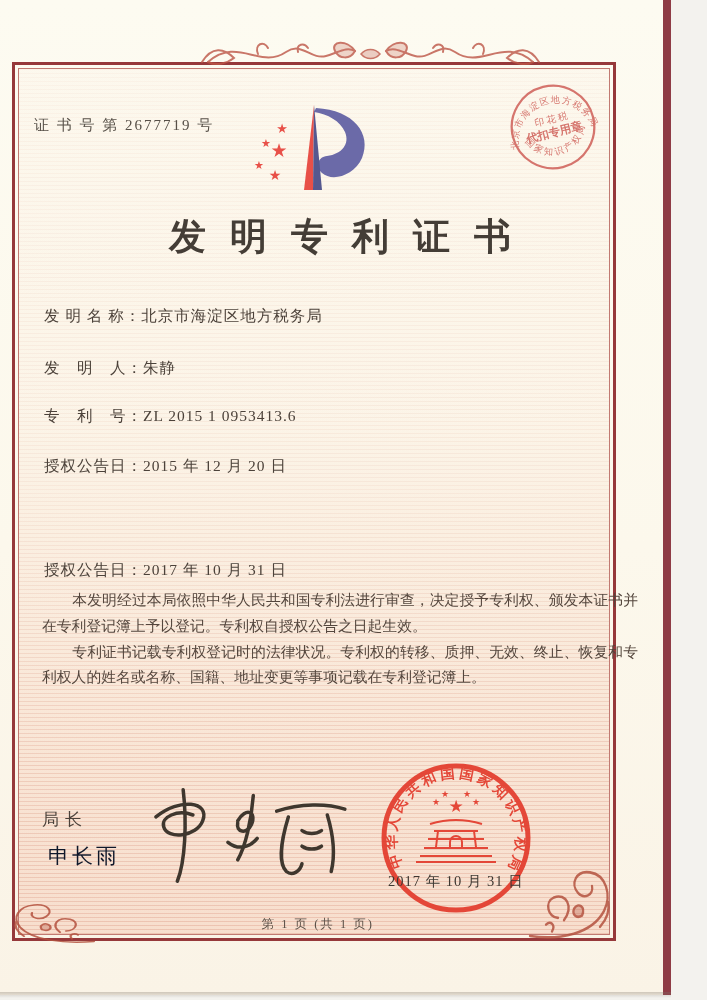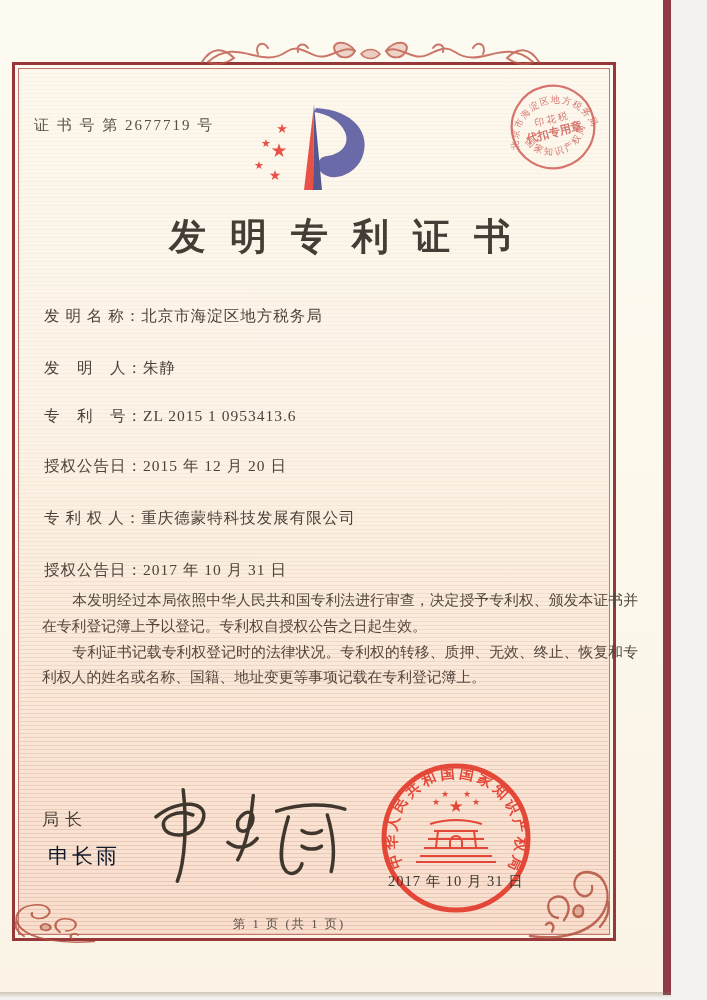--- a/index.html
+++ b/index.html
@@ -26,21 +26,21 @@
   .field-row{left:44px;font-size:15.5px;letter-spacing:1px;color:#4c423a;white-space:nowrap;}
   .f0{top:306px}.f1{top:358px}.f2{top:406px}.f3{top:456px}.f4{top:508px}.f5{top:560px}
   .paragraphs{left:42px;top:588px;width:596px;font-size:14.8px;line-height:25.8px;
          color:#54463d;text-align:justify;}
   .paragraphs p{margin:0;text-indent:2.05em;}
   .signoff-title{left:42px;top:808px;font-size:17px;letter-spacing:6px;color:#4c423a;}
   .signoff-name{left:48px;top:842px;font-size:21px;letter-spacing:3px;color:#0f172a;}
   .signature{left:128px;top:778px;width:235px;height:112px;}
   .seal{left:378px;top:760px;width:156px;height:156px;}
   .seal-date{left:388px;top:872px;font-size:14.5px;letter-spacing:1px;color:#3e3832;z-index:5;}
-  .footer{left:204px;top:916px;width:170px;text-align:center;font-size:12.5px;
+  .footer{left:204px;top:916px;width:170px;text-align:right;font-size:12.5px;
           letter-spacing:2px;color:#5c5148;font-family:Liberation Serif, serif;}
   .dragons{left:198px;top:18px;width:345px;height:62px;}
   .corner-left{left:2px;top:884px;width:95px;height:62px;}
   .corner-right{left:527px;top:836px;width:95px;height:108px;transform:scaleX(-1);}
 </style>
 </head>
 <body>
 
 <div id="page">
 
@@ -122,23 +122,20 @@
   </div>
   <div class="abs field-row f1">
     <span>发　明　人：</span><span>朱静</span>
   </div>
   <div class="abs field-row f2">
     <span>专　利　号：</span><span>ZL 2015 1 0953413.6</span>
   </div>
   <div class="abs field-row f3">
     <span>授权公告日：</span><span>2015 年 12 月 20 日</span>
   </div>
-  <div class="abs field-row f4">
-    <span>专 利 权 人：</span><span>重庆德蒙特科技发展有限公司</span>
-  </div>
   <div class="abs field-row f5">
     <span>授权公告日：</span><span>2017 年 10 月 31 日</span>
   </div>
 
   <div class="abs paragraphs">
     <p>本发明经过本局依照中华人民共和国专利法进行审查，决定授予专利权、颁发本证书并在专利登记簿上予以登记。专利权自授权公告之日起生效。</p>
     <p>专利证书记载专利权登记时的法律状况。专利权的转移、质押、无效、终止、恢复和专利权人的姓名或名称、国籍、地址变更等事项记载在专利登记簿上。</p>
   </div>
 
   <div class="abs signoff-title">局长</div>

